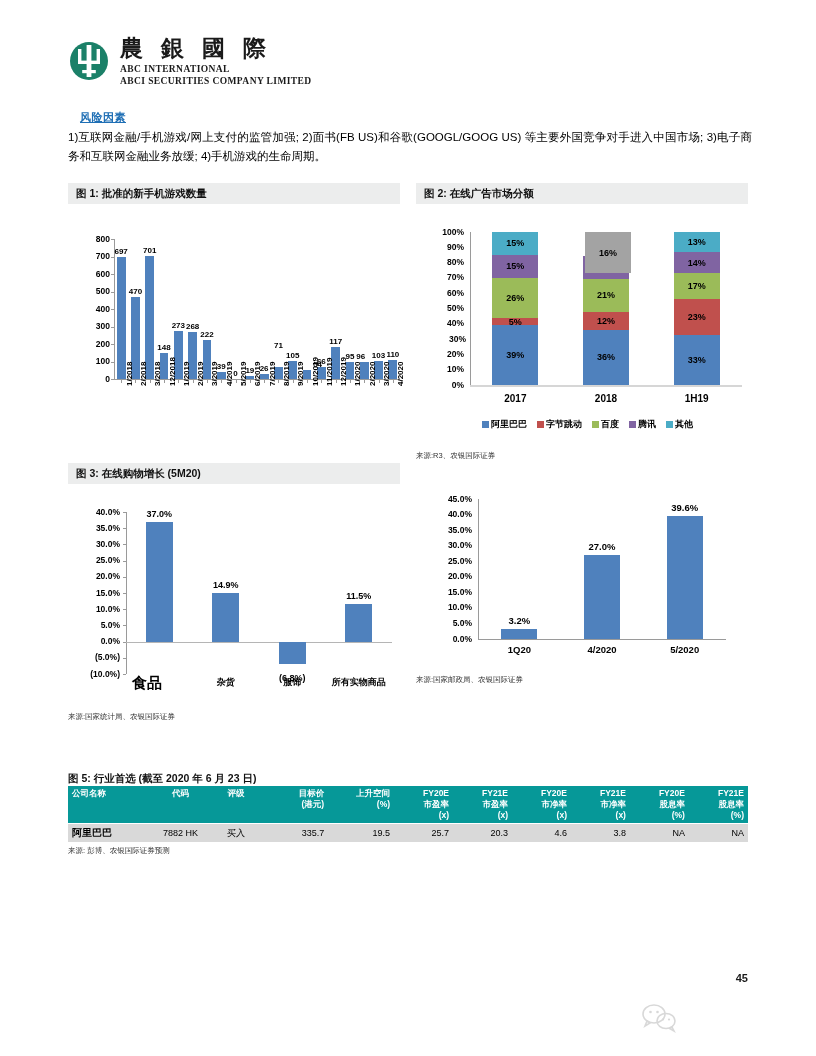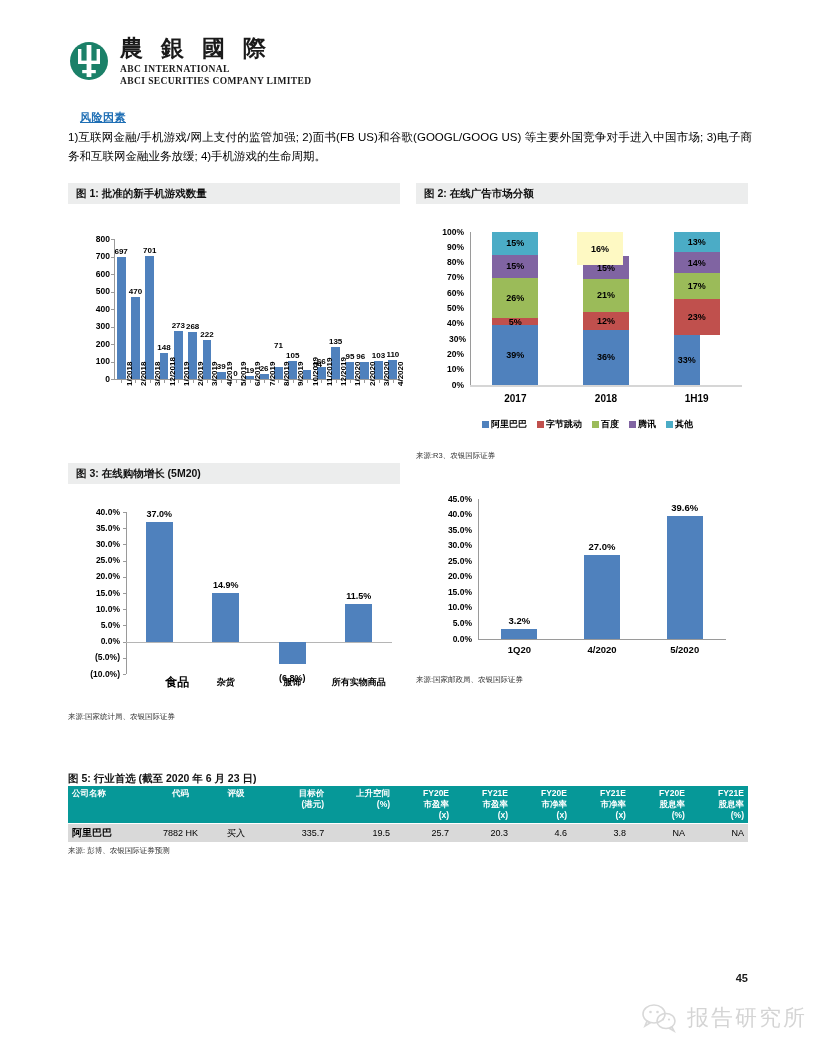--- a/index.html
+++ b/index.html
@@ -163,21 +163,21 @@
           <div class="bar" style="left:220.31700000000004px; top:156.625px; width:8.866px; height:18.375px; background:#4f81bd;"></div>
           <div class="dlabel" style="left:214.31700000000004px; top:146.625px; width:20.866px;">105</div>
           <div class="tickmark" style="left:224.75000000000003px; top:176px; width:1px; height:3px;"></div>
           <div class="bar" style="left:234.61700000000002px; top:165.55px; width:8.866px; height:9.450000000000001px; background:#4f81bd;"></div>
           <div class="dlabel" style="left:228.61700000000002px; top:155.55px; width:42px;">54</div>
           <div class="tickmark" style="left:239.05px; top:176px; width:1px; height:3px;"></div>
           <div class="bar" style="left:248.91700000000003px; top:163.45px; width:8.866px; height:11.55px; background:#4f81bd;"></div>
           <div class="dlabel" style="left:242.91700000000003px; top:153.45px; width:20.866px;">66</div>
           <div class="tickmark" style="left:253.35000000000002px; top:176px; width:1px; height:3px;"></div>
           <div class="bar" style="left:263.217px; top:143.325px; width:8.866px; height:31.675px; background:#4f81bd;"></div>
-          <div class="dlabel" style="left:257.217px; top:133.325px; width:20.866px;">135</div>
+          <div class="dlabel" style="left:257.217px; top:133.325px; width:20.866px;">117</div>
           <div class="tickmark" style="left:267.65px; top:176px; width:1px; height:3px;"></div>
           <div class="bar" style="left:277.517px; top:158.375px; width:8.866px; height:16.625px; background:#4f81bd;"></div>
           <div class="dlabel" style="left:271.517px; top:148.375px; width:20.866px;">95</div>
           <div class="tickmark" style="left:281.95px; top:176px; width:1px; height:3px;"></div>
           <div class="bar" style="left:291.817px; top:158.2px; width:8.866px; height:16.8px; background:#4f81bd;"></div>
           <div class="dlabel" style="left:285.817px; top:148.2px; width:14px;">96</div>
           <div class="tickmark" style="left:296.25px; top:176px; width:1px; height:3px;"></div>
           <div class="bar" style="left:306.117px; top:156.975px; width:8.866px; height:18.025000000000002px; background:#4f81bd;"></div>
           <div class="dlabel" style="left:300.117px; top:146.975px; width:20.866px;">103</div>
           <div class="tickmark" style="left:310.55px; top:176px; width:1px; height:3px;"></div>
@@ -232,22 +232,22 @@
       <div id="c2-stacks">
           <div class="seg" style="left:76.33333333333334px; top:121.33px; width:46px; height:59.67px; background:#4f81bd;">39%</div>
           <div class="seg" style="left:76.33333333333334px; top:113.67999999999999px; width:46px; height:7.65px; background:#c0504d;">5%</div>
           <div class="seg" style="left:76.33333333333334px; top:73.9px; width:46px; height:39.78px; background:#9bbb59;">26%</div>
           <div class="seg" style="left:76.33333333333334px; top:50.95000000000002px; width:46px; height:22.95px; background:#8064a2;">15%</div>
           <div class="seg" style="left:76.33333333333334px; top:28px; width:46px; height:22.95px; background:#4bacc6;">15%</div>
           <div class="seg" style="left:167.00000000000003px; top:125.92px; width:46px; height:55.08px; background:#4f81bd;">36%</div>
           <div class="seg" style="left:167.00000000000003px; top:107.56px; width:46px; height:18.36px; background:#c0504d;">12%</div>
           <div class="seg" style="left:167.00000000000003px; top:75.43px; width:46px; height:32.129999999999995px; background:#9bbb59;">21%</div>
           <div class="seg" style="left:167.00000000000003px; top:52.48000000000002px; width:46px; height:22.95px; background:#8064a2;">15%</div>
-          <div class="seg" style="left:161px; top:28px; width:46px; height:33px; background:#fef9c3;">16%</div>
-          <div class="seg" style="left:257.6666666666667px; top:130.51px; width:26px; height:50.49px; background:#4f81bd;">33%</div>
+          <div class="seg" style="left:169px; top:28px; width:46px; height:41px; background:#a3a3a3;">16%</div>
+          <div class="seg" style="left:257.6666666666667px; top:130.51px; width:46px; height:50.49px; background:#4f81bd;">33%</div>
           <div class="seg" style="left:257.6666666666667px; top:95.32px; width:46px; height:35.190000000000005px; background:#c0504d;">23%</div>
           <div class="seg" style="left:257.6666666666667px; top:69.31px; width:46px; height:26.01px; background:#9bbb59;">17%</div>
           <div class="seg" style="left:257.6666666666667px; top:47.890000000000015px; width:46px; height:21.42px; background:#8064a2;">14%</div>
           <div class="seg" style="left:257.6666666666667px; top:28px; width:46px; height:19.89px; background:#4bacc6;">13%</div>
         </div>
       <div id="c2-xticks">
           <div class="xtick" style="left:54px; top:190px; width:90.66666666666667px; text-align:center; font-size:10px;">2017</div>
           <div class="xtick" style="left:144.66666666666669px; top:190px; width:90.66666666666667px; text-align:center; font-size:10px;">2018</div>
           <div class="xtick" style="left:235.33333333333334px; top:190px; width:90.66666666666667px; text-align:center; font-size:10px;">1H19</div>
         </div>
@@ -310,21 +310,21 @@
           <div class="bar" style="left:77.95px; top:37.72px; width:26.6px; height:119.88px; background:#4f81bd;"></div>
           <div class="dlabel" style="left:55.95px; top:25.72px; width:70.6px; font-size:9px;">37.0%</div>
           <div class="bar" style="left:144.45px; top:109.324px; width:26.6px; height:48.275999999999996px; background:#4f81bd;"></div>
           <div class="dlabel" style="left:122.44999999999999px; top:97.324px; width:70.6px; font-size:9px;">14.9%</div>
           <div class="bar" style="left:210.95px; top:157.6px; width:26.6px; height:22.03200000000001px; background:#4f81bd;"></div>
           <div class="dlabel" style="left:188.95px; top:189.632px; width:70.6px; font-size:9px;">(6.8%)</div>
           <div class="bar" style="left:277.45px; top:120.34px; width:26.6px; height:37.25999999999999px; background:#4f81bd;"></div>
           <div class="dlabel" style="left:255.45px; top:108.34px; width:70.6px; font-size:9px;">11.5%</div>
         </div>
       <div id="c3-xticks">
-          <div class="xtick" style="left:76px; top:194px; width:66.5px; text-align:center; font-size:12px;">食品</div>
+          <div class="xtick" style="left:64px; top:194px; width:66.5px; text-align:left; font-size:15px;">食品</div>
           <div class="xtick" style="left:124.5px; top:194px; width:66.5px; text-align:center; font-size:9px;">杂货</div>
           <div class="xtick" style="left:191px; top:194px; width:66.5px; text-align:center; font-size:9px;">服饰</div>
           <div class="xtick" style="left:257.5px; top:194px; width:66.5px; text-align:center; font-size:9px;">所有实物商品</div>
         </div>
     </div>
     <div class="src" style="margin-top:18px;">来源:国家统计局、农银国际证券</div>
   </div>
 
   <div class="panel" style="left:416px; top:463px; width:332px;">
     <div class="panel-body" style="height:210px;">
@@ -435,16 +435,15 @@
     <svg width="40" height="32" viewBox="0 0 40 32">
       <ellipse cx="14" cy="12" rx="11" ry="9" fill="none" stroke="#9a9a9a" stroke-width="1.6"></ellipse>
       <path d="M7 19 L5 24 L10 21 Z" fill="none" stroke="#9a9a9a" stroke-width="1.6"></path>
       <circle cx="10.5" cy="10" r="1.3" fill="#9a9a9a"></circle>
       <circle cx="17.5" cy="10" r="1.3" fill="#9a9a9a"></circle>
       <ellipse cx="26" cy="19" rx="9" ry="7.5" fill="none" stroke="#9a9a9a" stroke-width="1.6"></ellipse>
       <path d="M32 25 L34 29 L29.5 26.5 Z" fill="none" stroke="#9a9a9a" stroke-width="1.6"></path>
       <circle cx="23" cy="17.5" r="1.1" fill="#9a9a9a"></circle>
       <circle cx="29" cy="17.5" r="1.1" fill="#9a9a9a"></circle>
     </svg>
-    <span class="wm-text">报告研究所</span>
   </div>
 
 </div>
 
 </body></html>

